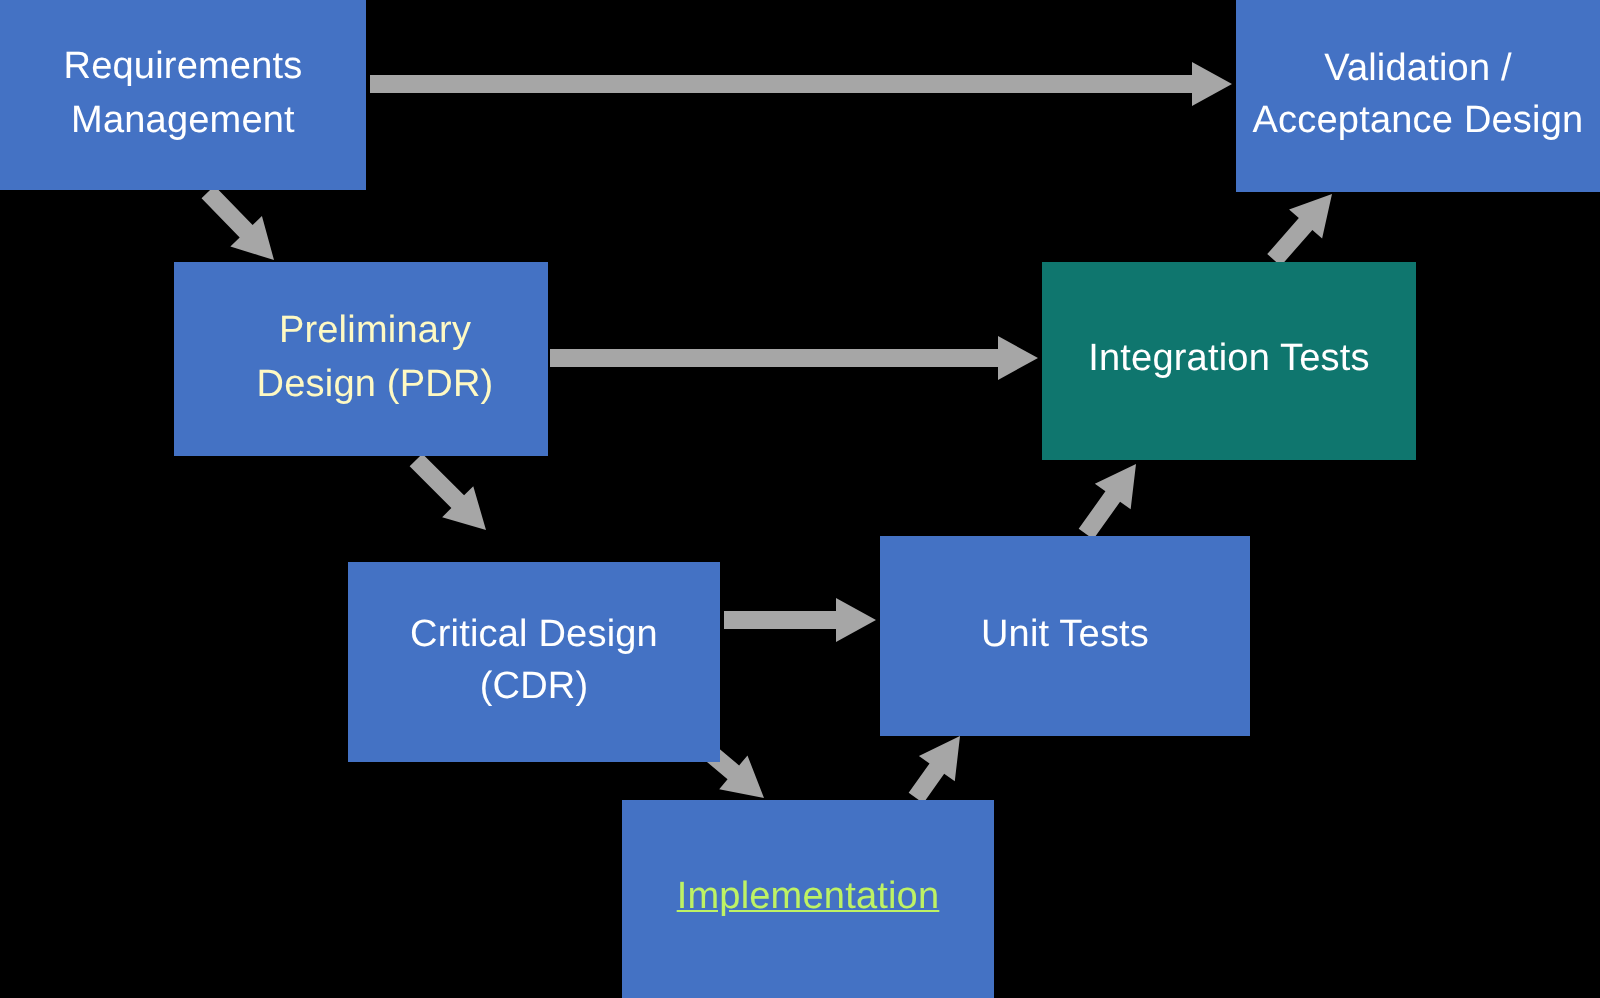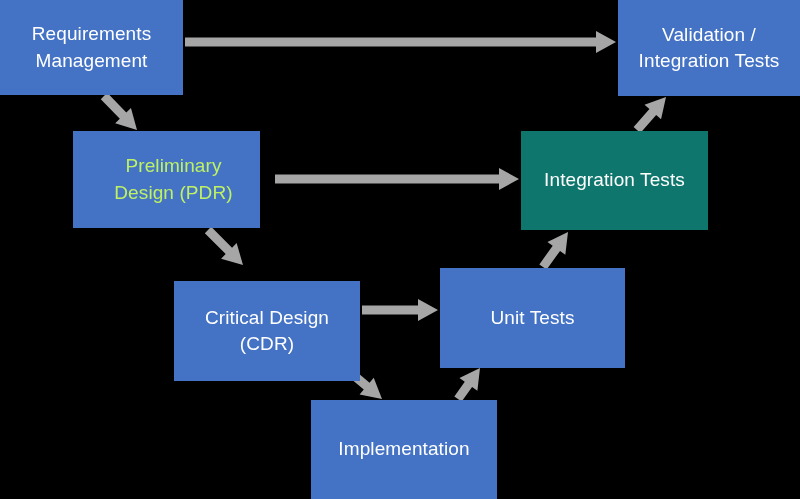--- a/index.html
+++ b/index.html
@@ -74,22 +74,22 @@
         <polygon points="0,-4.5 23.011626335213137,-4.5 23.011626335213137,-11 43.01162633521314,0 23.011626335213137,11 23.011626335213137,4.5 0,4.5" fill="#A6A6A6"></polygon>
       </g>
       <g transform="translate(637,130) rotate(-48.69138598645128)">
         <polygon points="0,-4.5 23.931765272977593,-4.5 23.931765272977593,-11 43.93176527297759,0 23.931765272977593,11 23.931765272977593,4.5 0,4.5" fill="#A6A6A6"></polygon>
       </g>
     </svg>
 
   <div class="node" style="left: 0px; top: 0px; width: 183px; height: 95px; background: rgb(68, 114, 196); color: rgb(255, 255, 255);">Requirements
 Management</div>
   <div class="node" style="left: 618px; top: 0px; width: 182px; height: 96px; background: rgb(68, 114, 196); color: rgb(255, 255, 255);">Validation /
-Integration Tests</div>
-  <div class="node" style="left: 73px; top: 131px; width: 187px; height: 97px; background: rgb(68, 114, 196); color: #bef264; padding-left: 20px;">Preliminary
+Acceptance Design</div>
+  <div class="node" style="left: 87px; top: 131px; width: 187px; height: 97px; background: rgb(68, 114, 196); color: #fef9c3; padding-left: 20px;">Preliminary
 Design (PDR)</div>
   <div class="node" style="left: 521px; top: 131px; width: 187px; height: 99px; background: #0f766e; color: rgb(255, 255, 255);">Integration Tests</div>
   <div class="node" style="left: 174px; top: 281px; width: 186px; height: 100px; background: rgb(68, 114, 196); color: rgb(255, 255, 255);">Critical Design
 (CDR)</div>
   <div class="node" style="left: 440px; top: 268px; width: 185px; height: 100px; background: rgb(68, 114, 196); color: rgb(255, 255, 255);">Unit Tests</div>
-  <div class="node" style="left: 311px; top: 400px; width: 186px; height: 99px; background: rgb(68, 114, 196); color: #ffffff;">Implementation</div>
+  <div class="node" style="left: 311px; top: 400px; width: 186px; height: 99px; background: rgb(68, 114, 196); color: #bef264; text-decoration: underline;">Implementation</div>
 
 </div>
 
 </body></html>

